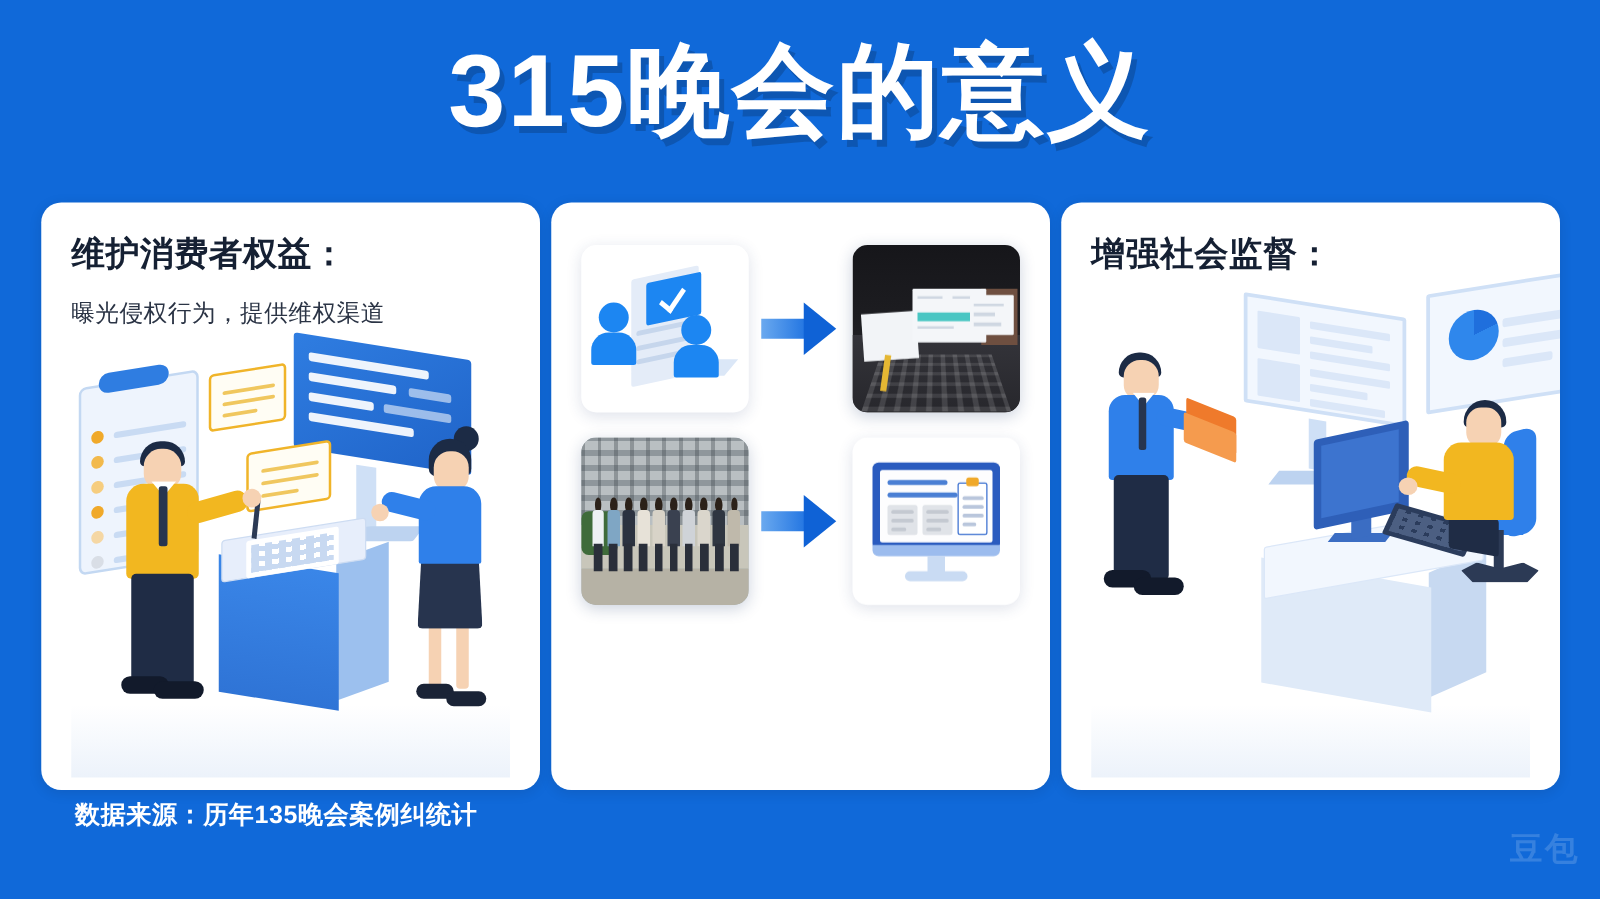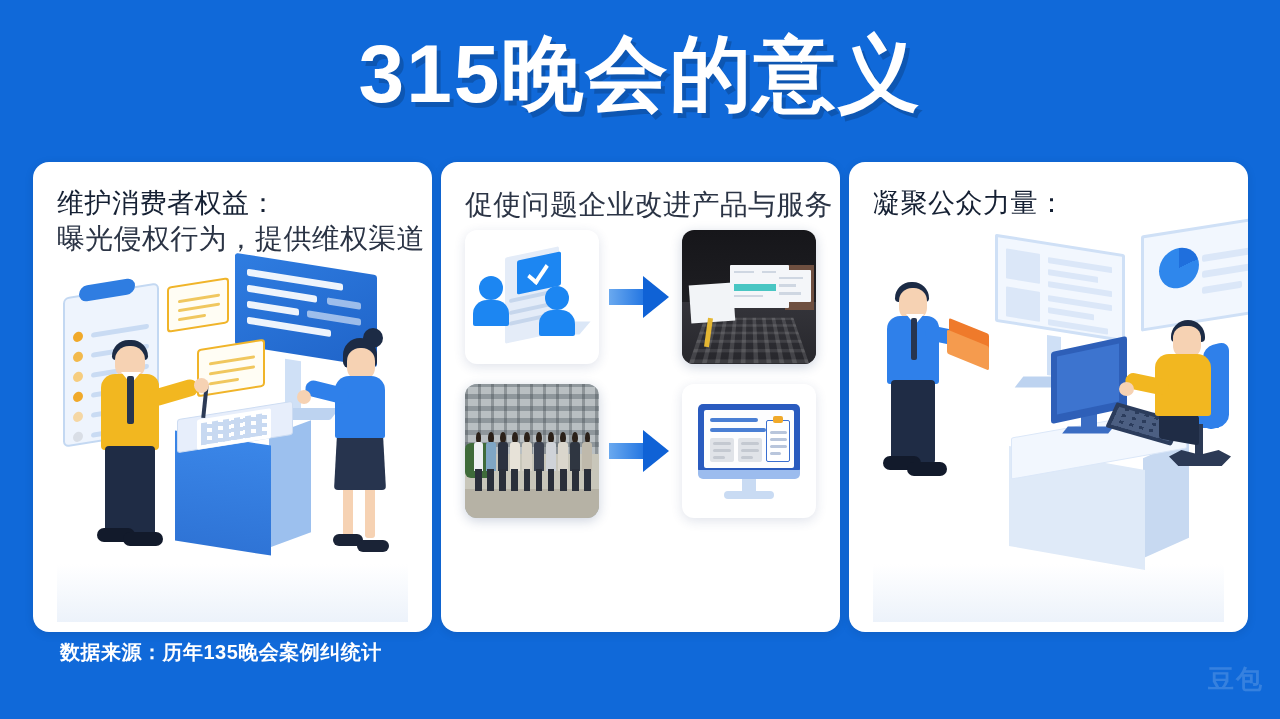--- a/index.html
+++ b/index.html
@@ -52,28 +52,28 @@
     position: relative;
     overflow: hidden;
     box-shadow: 0 2px 10px rgba(0,0,0,0.10);
     display: flex;
     flex-direction: column;
     padding: 24px 24px 10px 24px;
   }
   .card-heading {
     font-size: 27px;
     line-height: 34px;
-    font-weight: 400;
+    font-weight: 700;
     color: #152033;
     letter-spacing: 0.5px;
     white-space: nowrap;
   }
   .card-sub {
-    margin-top: 4px;
-    font-size: 28px;
+    margin-top: 17px;
+    font-size: 19px;
     line-height: 30px;
     color: #2b3445;
     letter-spacing: 0.3px;
     white-space: nowrap;
   }
   .card-illus {
     flex: 1 1 auto;
     position: relative;
     margin-top: 6px;
   }
@@ -405,21 +405,20 @@
         <div class="abs bodyB"></div>
         <div class="abs armB"></div>
         <div class="abs handB"></div>
         <div class="abs shoeB"></div>
         <div class="abs shoeB2"></div>
       </div>
     </div>
   </section>
 
   <section class="card">
-    <p class="card-sub">促使问题企业改进产品与服务</p>
 
     <div class="card-illus">
       <div class="c2">
 
         <div class="c2row">
           <div class="tile">
             <div class="abs plate2"></div>
             <div class="abs doc2"></div>
             <div class="abs doc2b"></div>
             <div class="abs chk"></div>
@@ -551,21 +550,21 @@
             <div class="abs mon-neck"></div>
             <div class="abs mon-base"></div>
           </div>
         </div>
 
       </div>
     </div>
   </section>
 
   <section class="card">
-    <h2 class="card-heading">凝聚公众力量：</h2>
+    <h2 class="card-heading">增强社会监督：</h2>
 
     <div class="card-illus">
       <div class="c3">
         <div class="abs floor-shadow"></div>
 
         <div class="abs panelA3">
           <div class="abs panelA3-cell" style="left:8px;top:10px;width:34px;height:30px;"></div>
           <div class="abs panelA3-cell" style="left:50px;top:12px;width:64px;height:6px;"></div>
           <div class="abs panelA3-cell" style="left:50px;top:24px;width:50px;height:6px;"></div>
           <div class="abs panelA3-cell" style="left:50px;top:36px;width:64px;height:6px;"></div>

